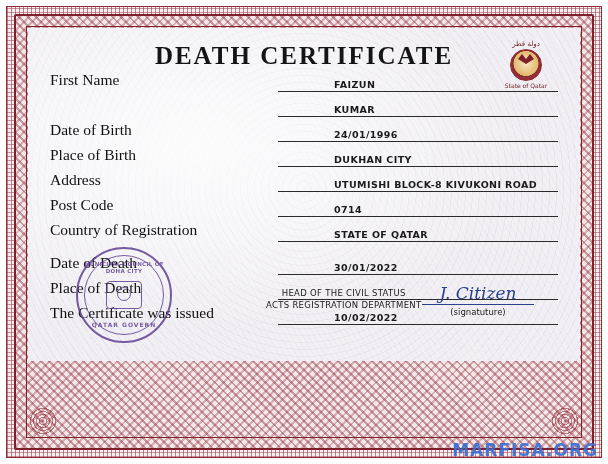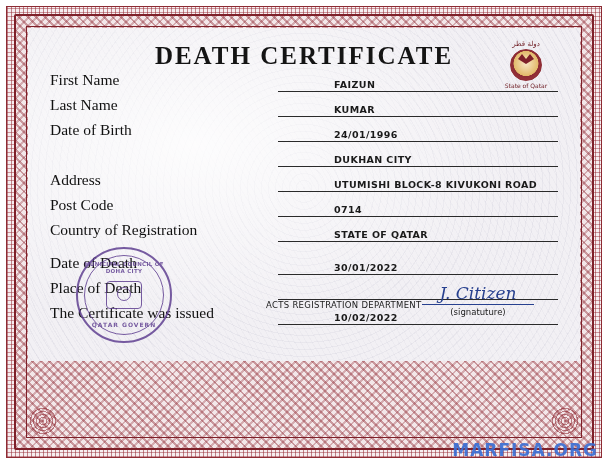--- a/index.html
+++ b/index.html
@@ -357,32 +357,32 @@
 
     <div class="fields">
 
       <div class="row">
         <div class="label">First Name</div>
         <div class="rule"></div>
         <div class="value">FAIZUN</div>
       </div>
 
       <div class="row">
-        <div class="label">Last Name</div>
         <div class="rule"></div>
         <div class="value">KUMAR</div>
       </div>
 
       <div class="row">
         <div class="label">Date of Birth</div>
         <div class="rule"></div>
         <div class="value">24/01/1996</div>
       </div>
 
       <div class="row">
+        <div class="label">Place of Birth</div>
         <div class="rule"></div>
         <div class="value">DUKHAN CITY</div>
       </div>
 
       <div class="row">
         <div class="label">Address</div>
         <div class="rule"></div>
         <div class="value">UTUMISHI BLOCK-8 KIVUKONI ROAD</div>
       </div>
 
@@ -418,20 +418,21 @@
 
     </div>
 
     <div class="stamp">
       <div class="arc-top">MUNICIPAL COUNCIL OF DOHA CITY</div>
       <div class="center-mark"></div>
       <div class="arc-bottom">QATAR GOVERN</div>
     </div>
 
     <div class="dept">
+      <div>HEAD OF THE CIVIL STATUS</div>
       <div>ACTS REGISTRATION DEPARTMENT</div>
     </div>
 
     <div class="sign-block">
       <div class="signature">J. Citizen</div>
       <div class="sign-rule"></div>
       <div class="sign-caption">(signatuture)</div>
     </div>
 
   </div>

